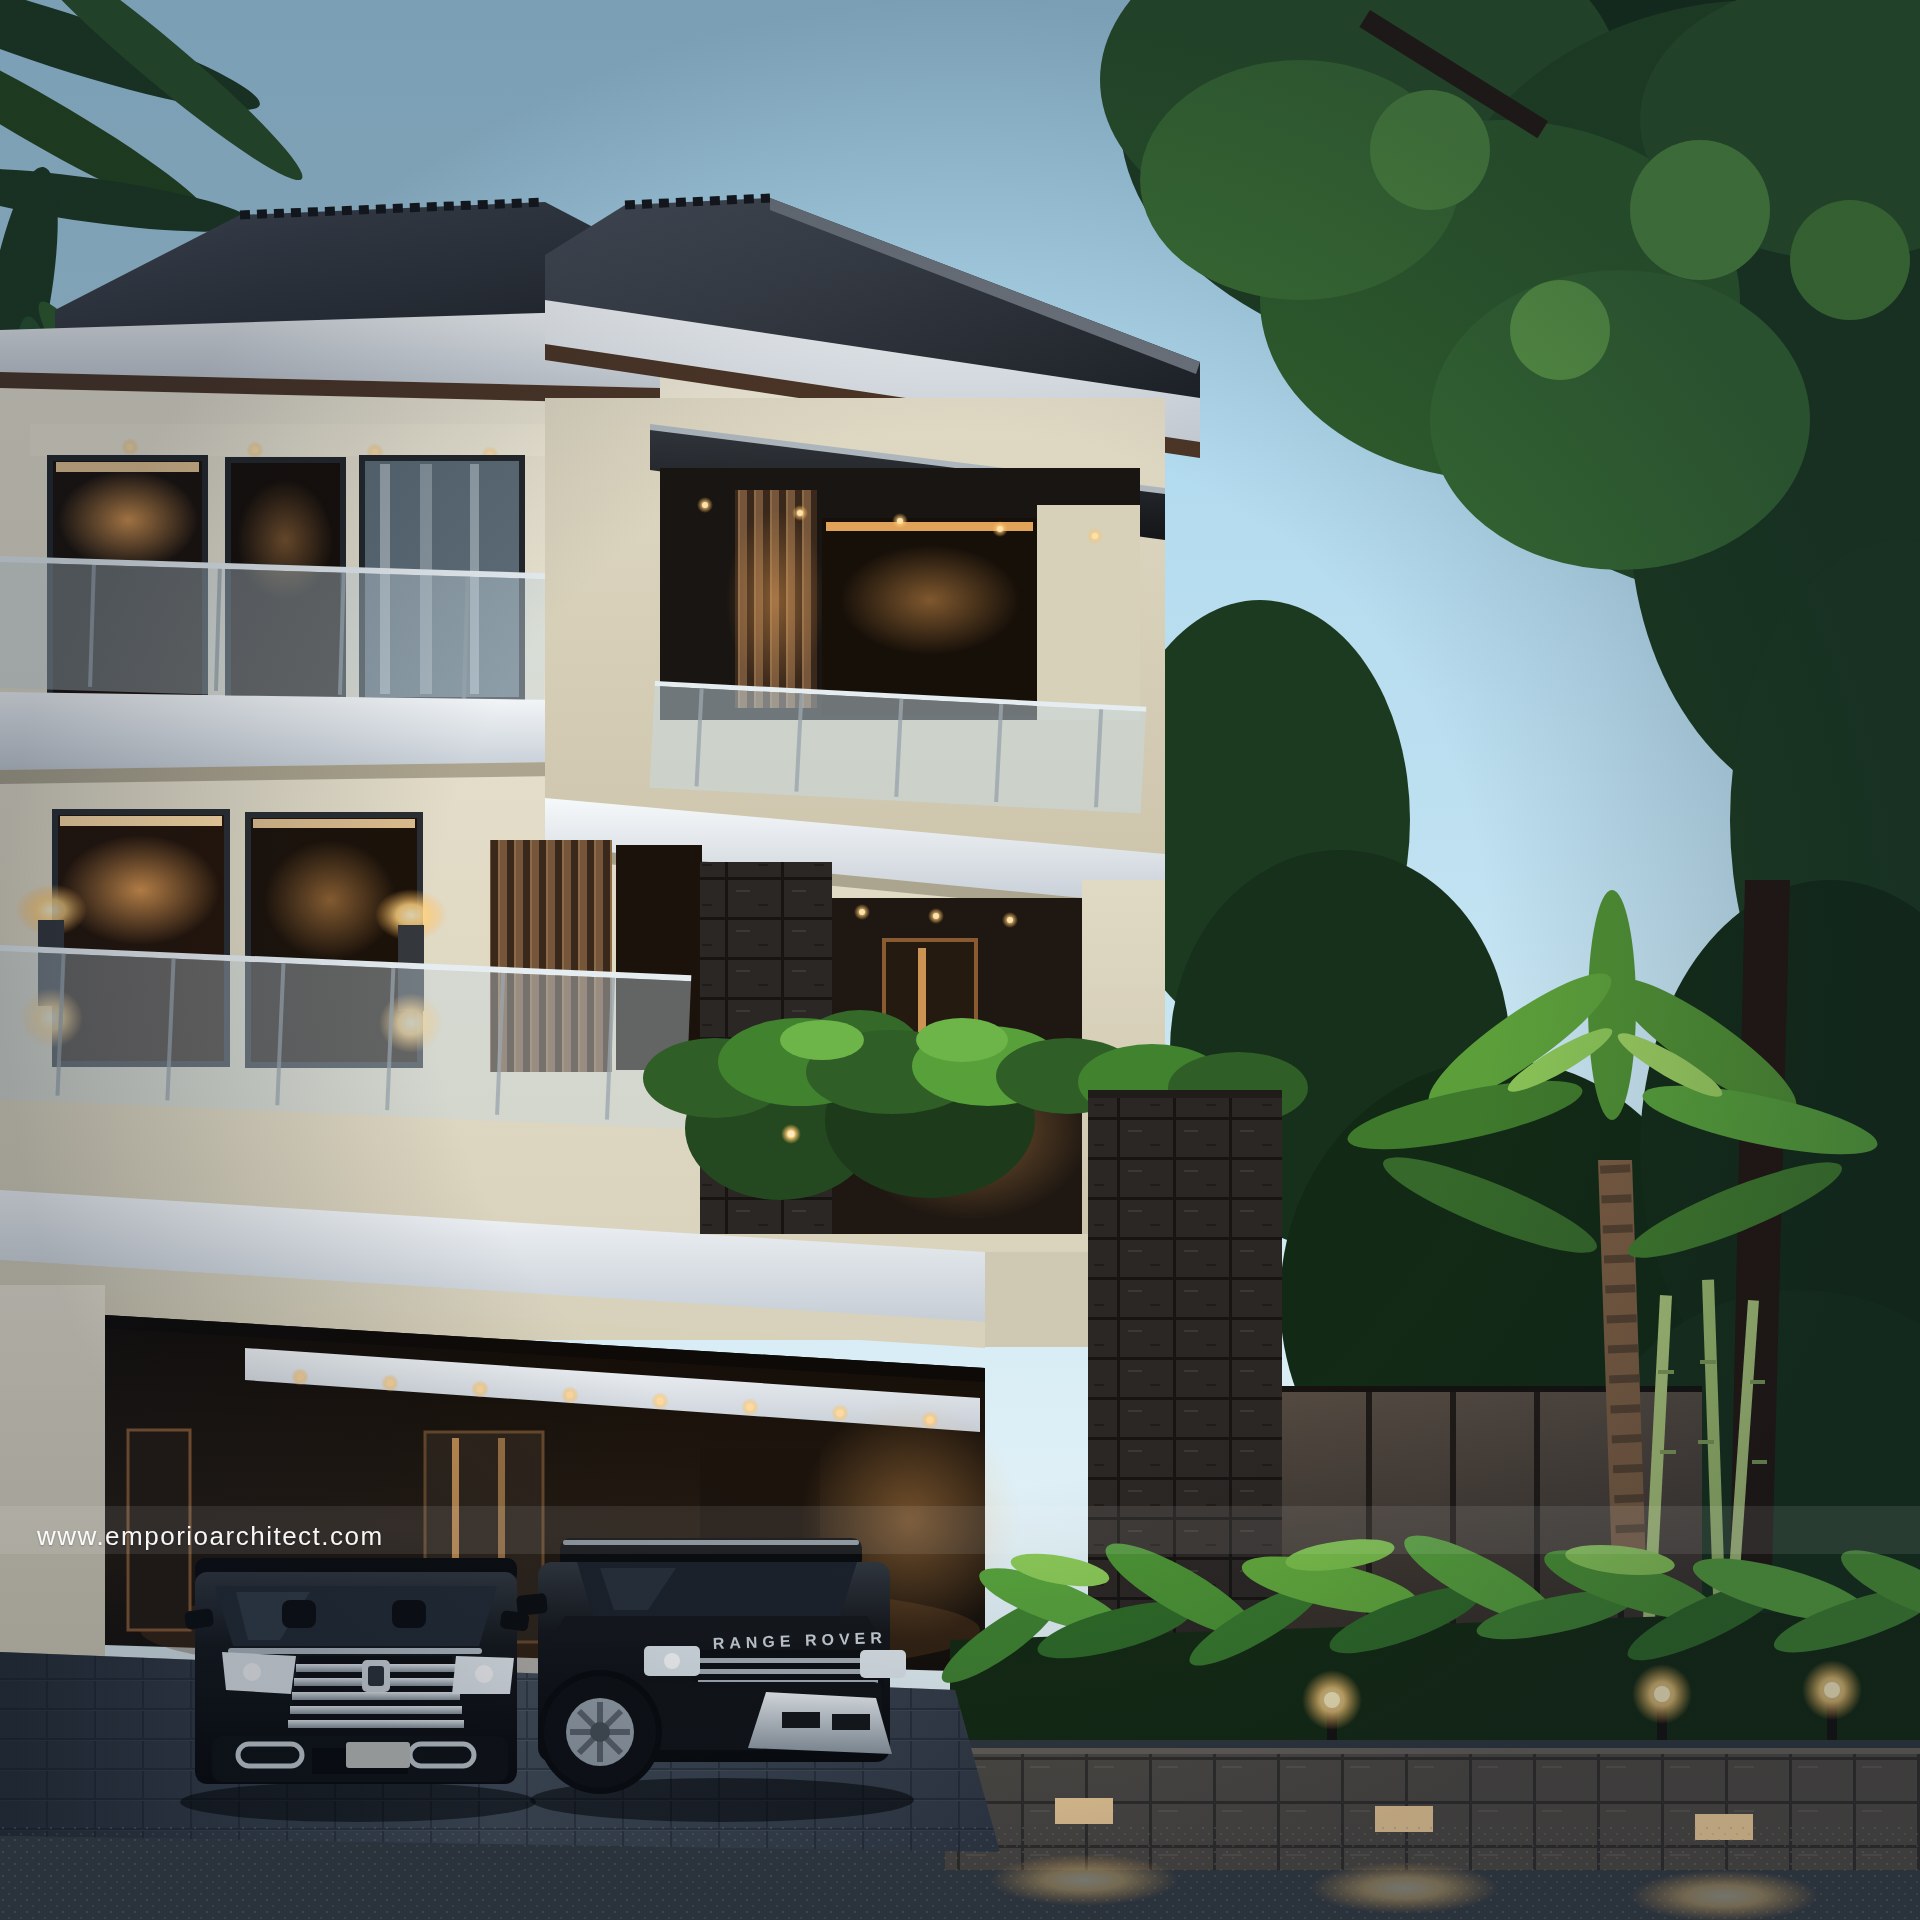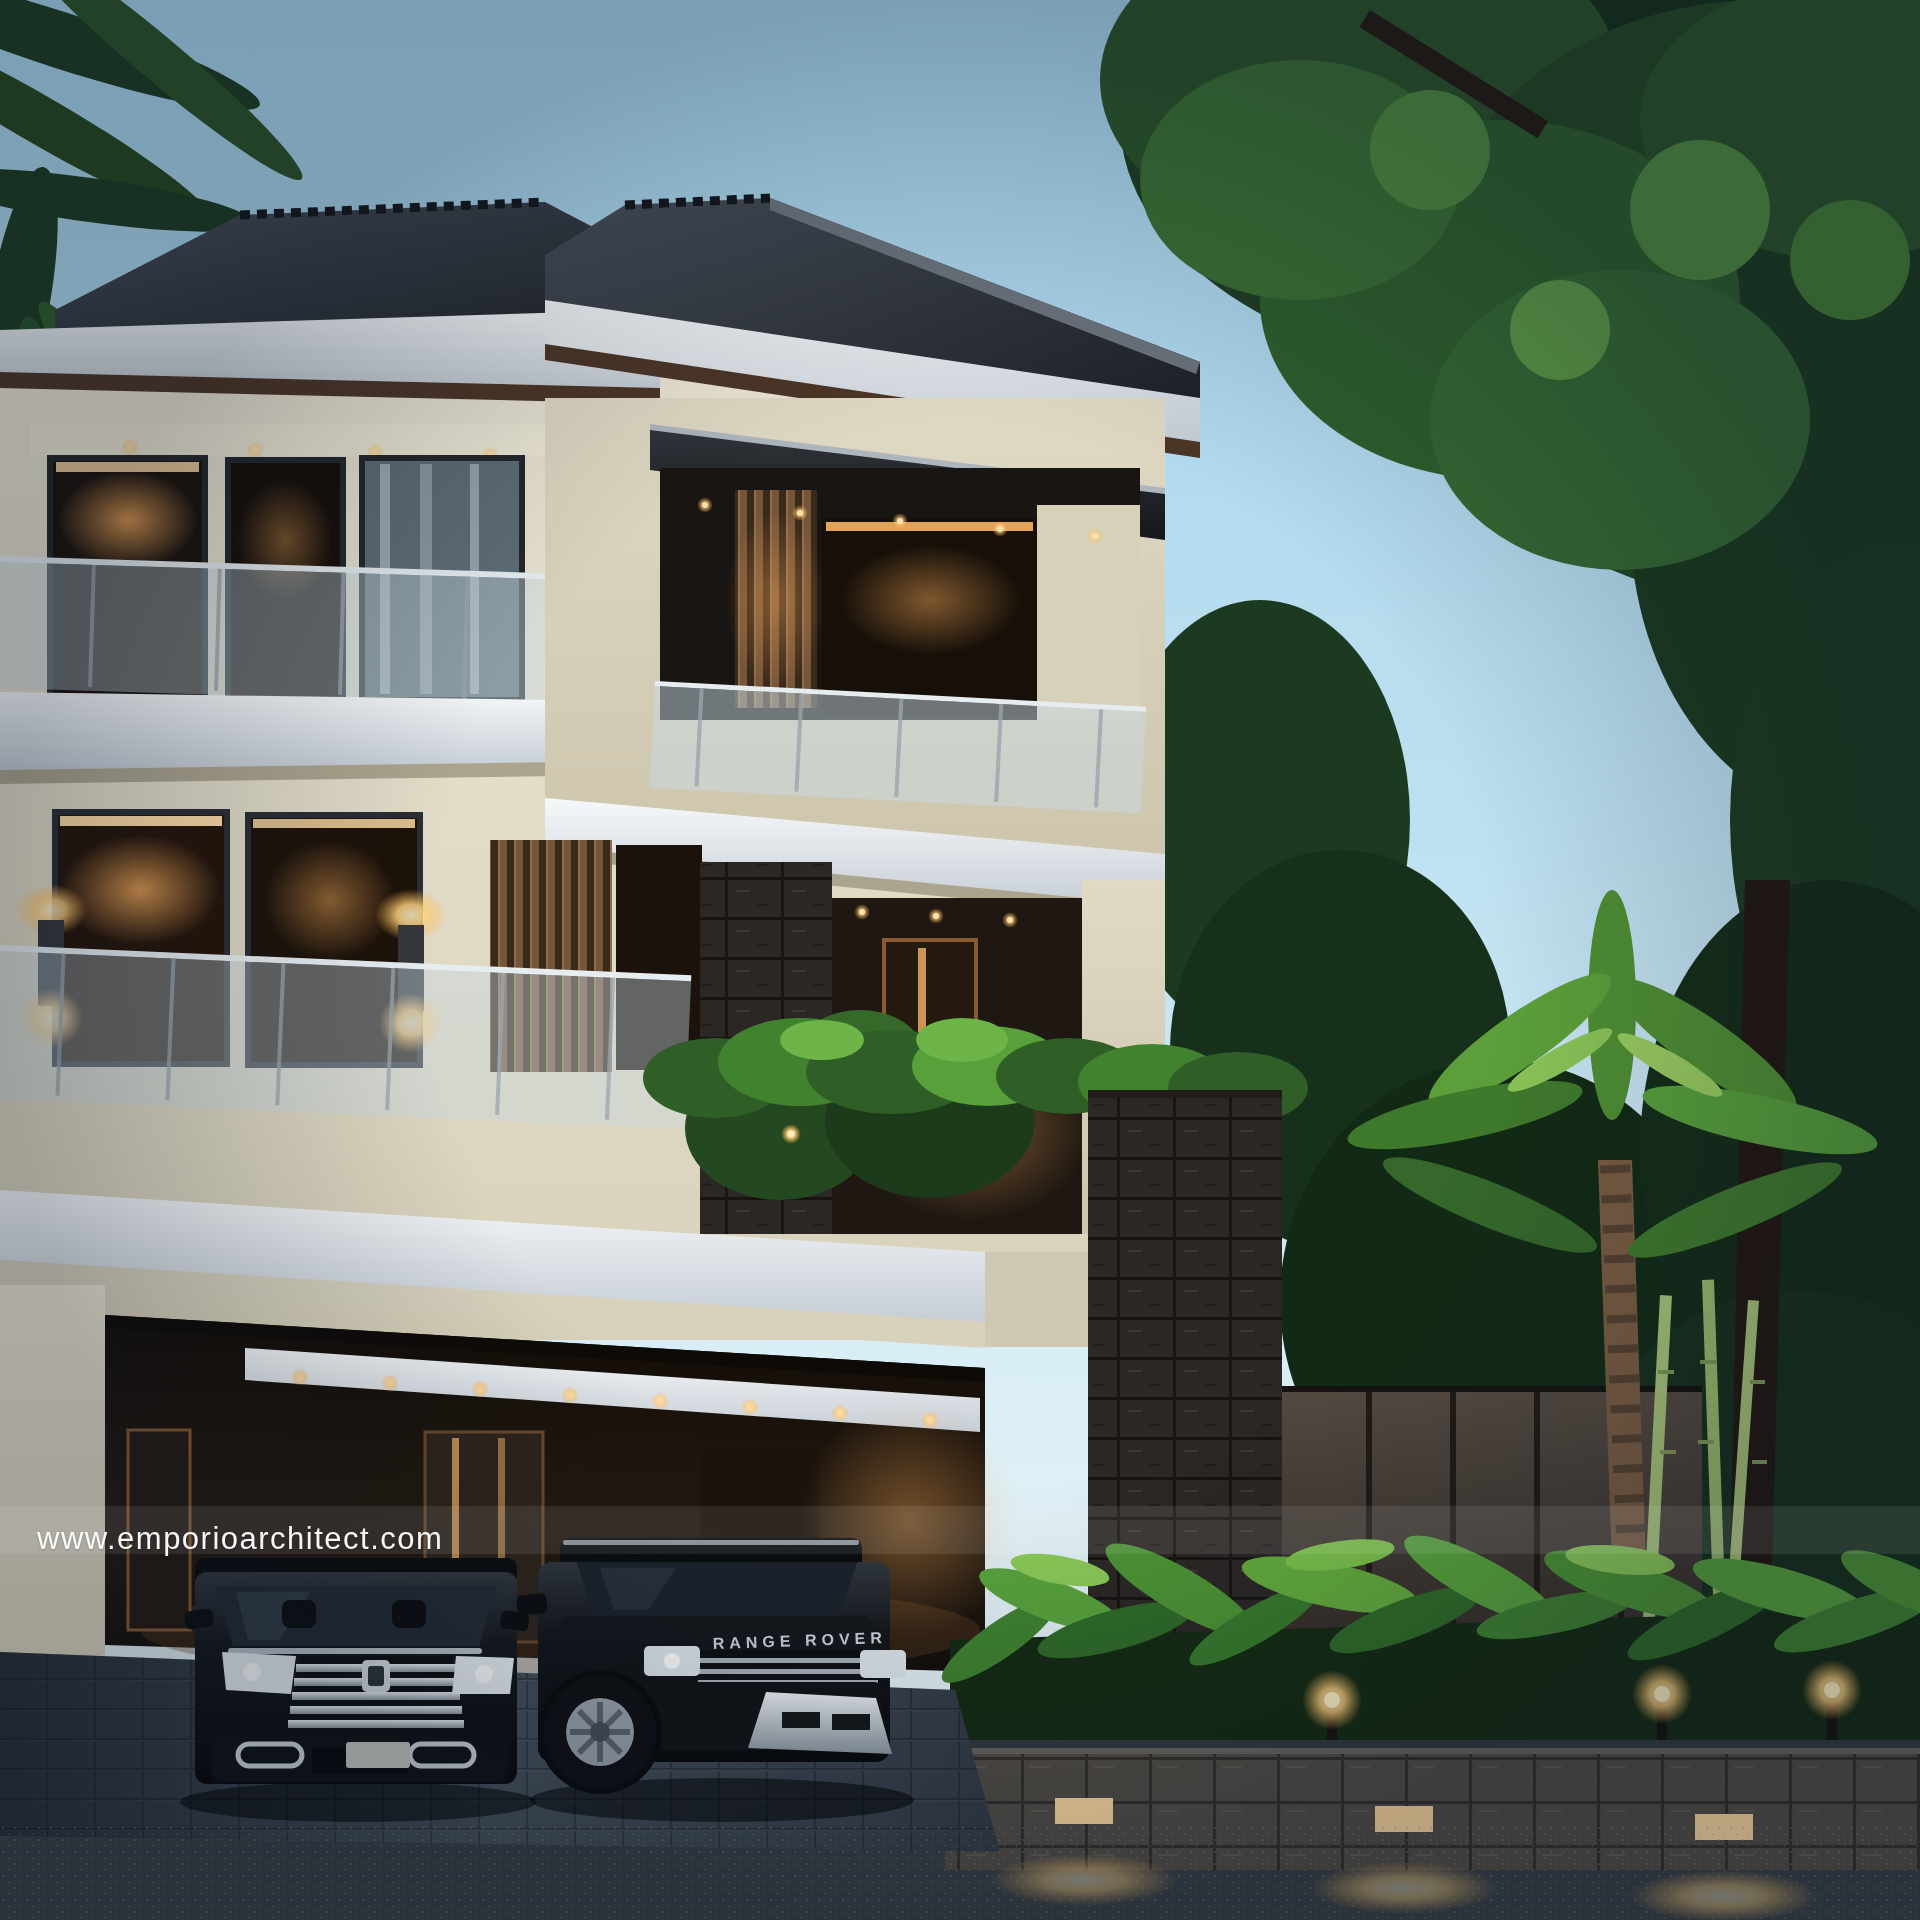--- a/index.html
+++ b/index.html
@@ -1,19 +1,19 @@
 <!DOCTYPE html>
 <html><head>
 <meta charset="utf-8">
 <style>
   html,body{margin:0;padding:0;background:#0b0f14}
   .cv{position:relative;width:1920px;height:1920px;overflow:hidden;background:#9ecfe9;font-family:"Liberation Sans",sans-serif}
   .cv svg{position:absolute;left:0;top:0}
   .wm-band{position:absolute;left:0;top:1506px;width:1920px;height:48px;background:rgba(255,255,255,.09);pointer-events:none}
-  .wm{position:absolute;left:37px;top:1521px;font-size:31px;letter-spacing:1.5px;color:rgba(255,255,255,.96);text-shadow:0 1px 2px rgba(0,0,0,.25)}
+  .wm{position:absolute;left:37px;top:1521px;font-size:26px;letter-spacing:1.5px;color:rgba(255,255,255,.96);text-shadow:0 1px 2px rgba(0,0,0,.25)}
   svg text.badge{font-family:"Liberation Sans",sans-serif;font-size:16px;letter-spacing:5px;fill:#ccd3d9;font-weight:bold}
 </style>
 </head>
 <body>
 
 <div class="cv">
 <svg width="1920" height="1920" viewBox="0 0 1920 1920">
 <defs>
   <linearGradient id="gSky" x1="0" y1="0" x2="0" y2="1">
           <stop offset="0" stop-color="#a5d4ec"></stop>

